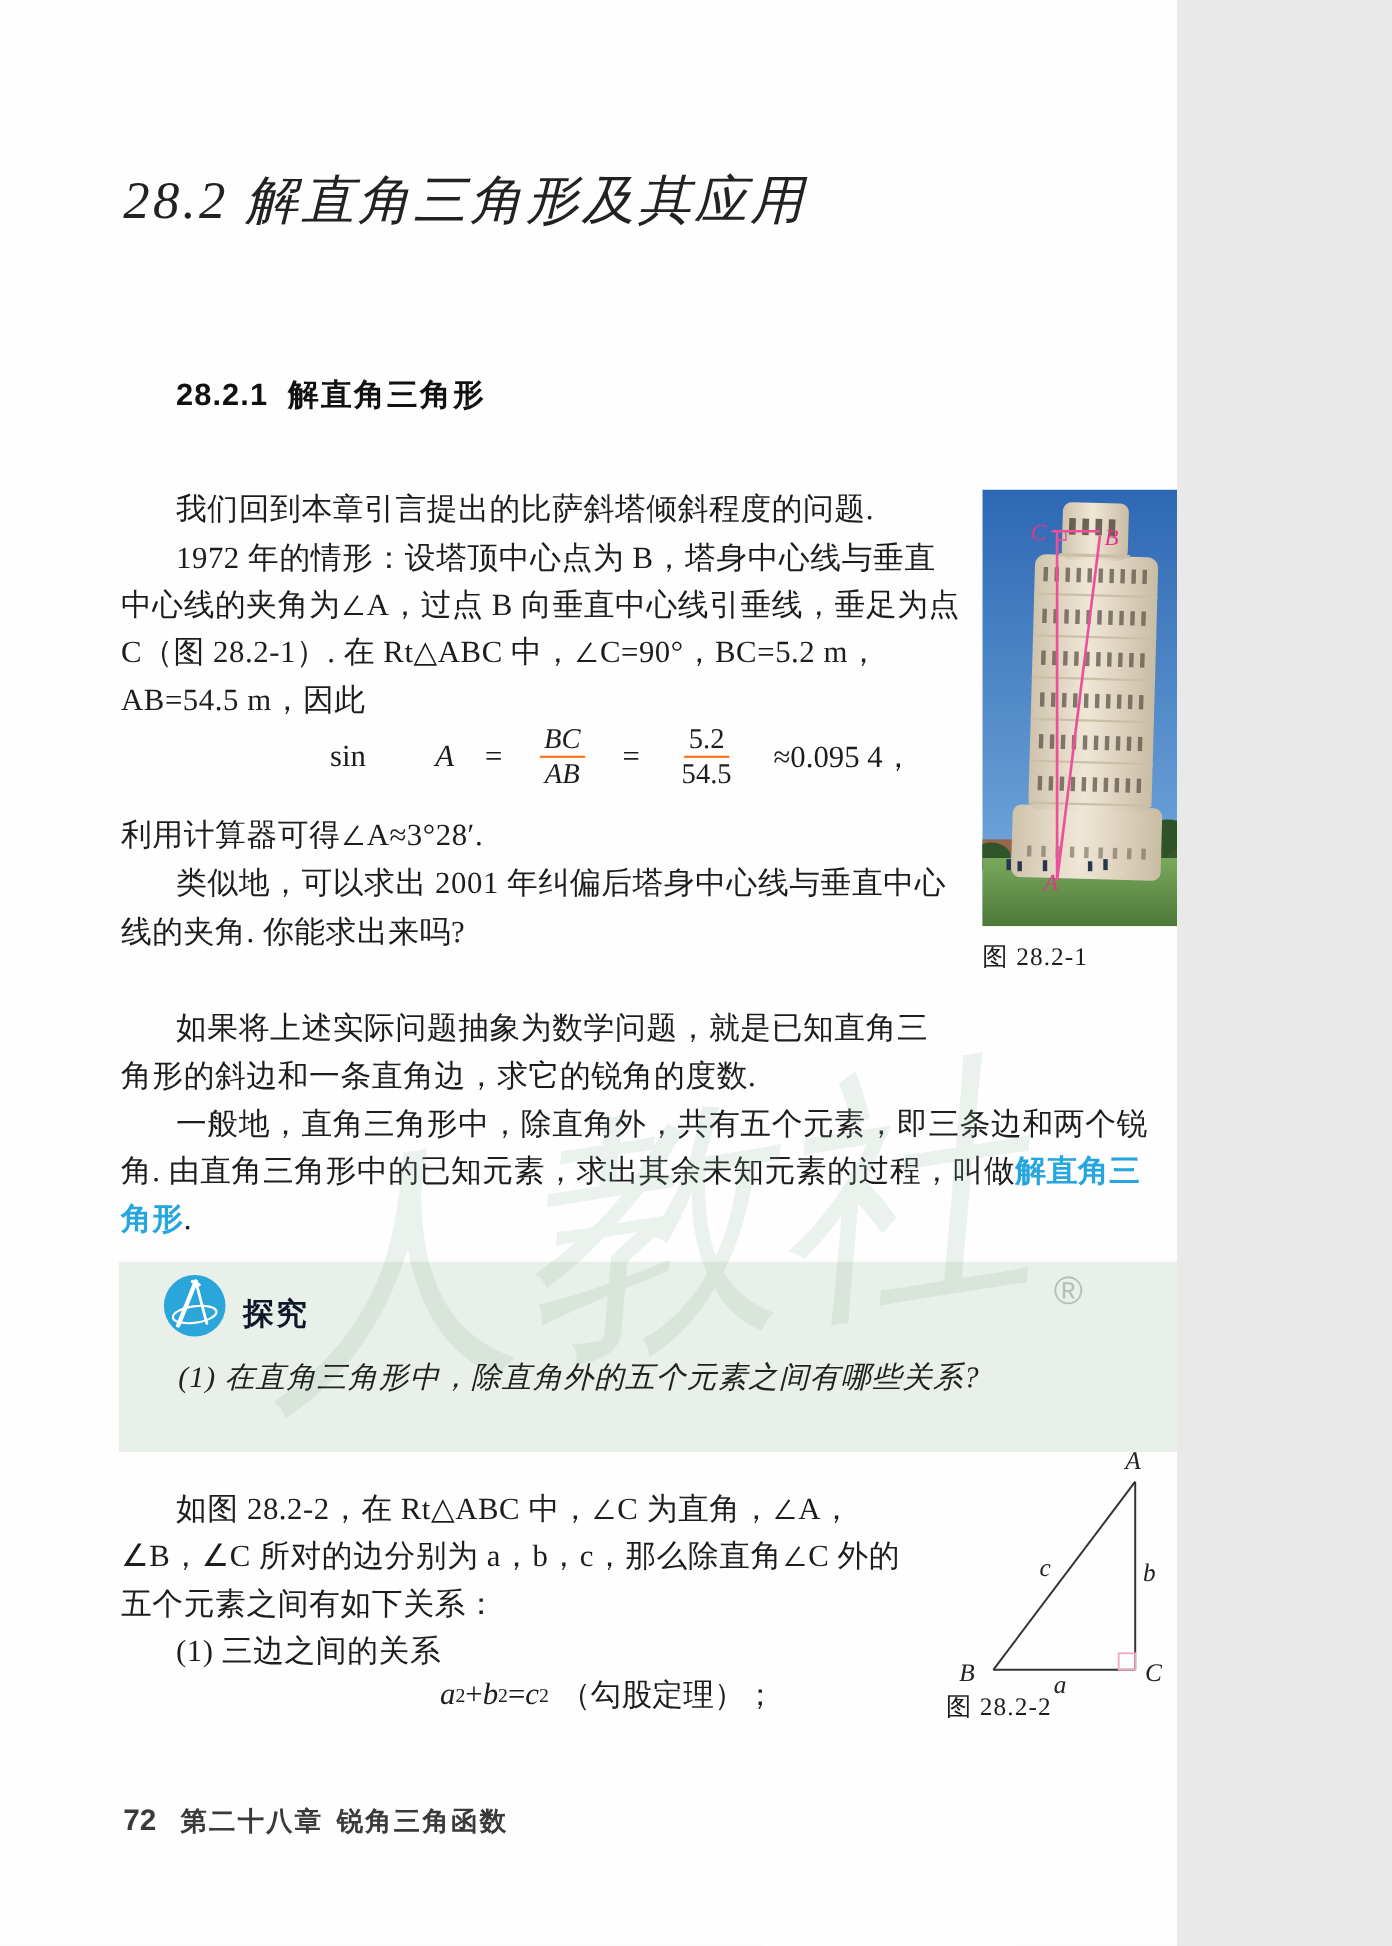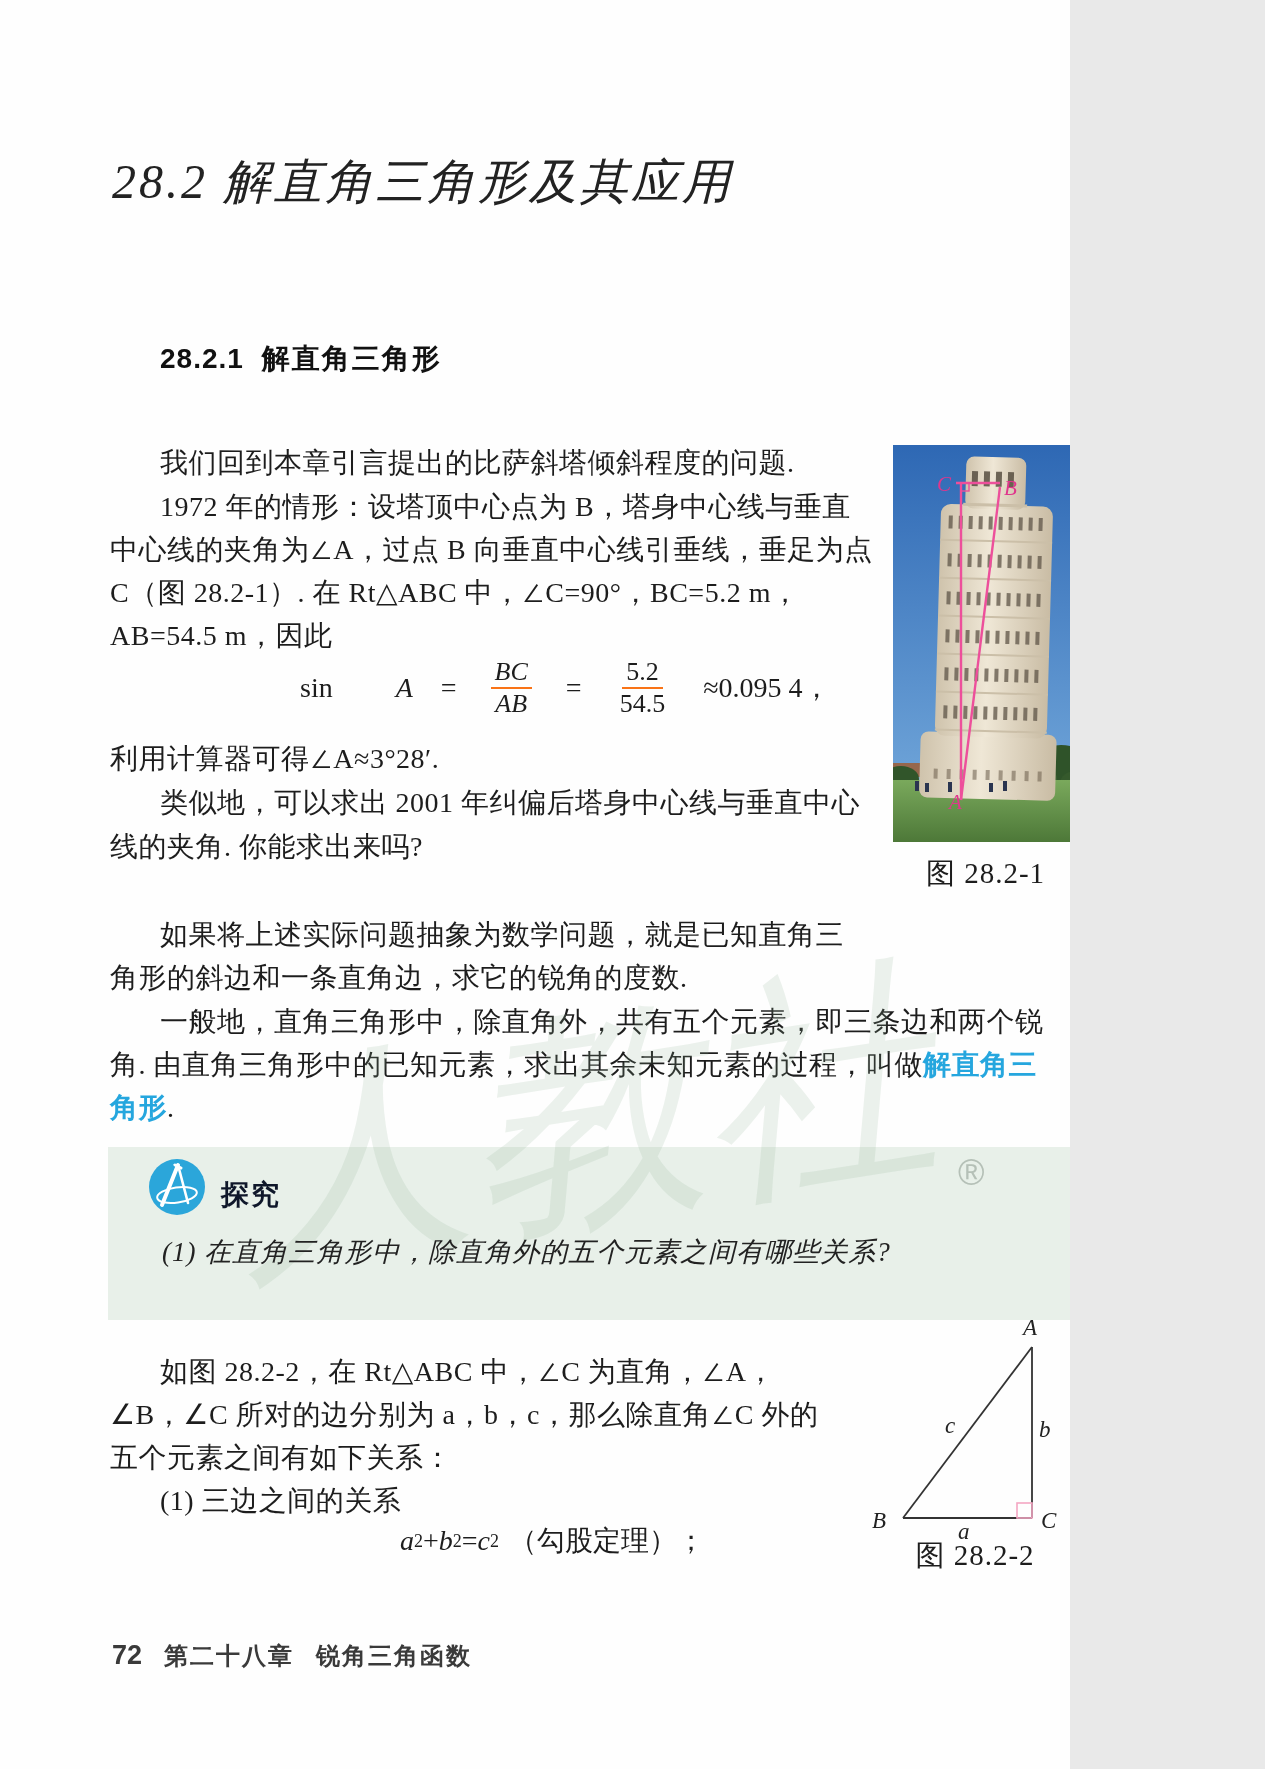--- a/index.html
+++ b/index.html
@@ -18,25 +18,25 @@
   .frac .top{border-bottom:2px solid #f97316;padding:0 4px;display:block;}
   .frac .bot{padding:0 4px;display:block;}
   .explore-box{position:absolute;left:108px;top:1147px;width:968px;height:173px;background:#e8f0e9;}
   .watermark{position:absolute;left:230px;top:1000px;width:760px;font-size:235px;line-height:1;
              color:rgba(140,180,148,.17);font-style:italic;transform:rotate(-9deg);
              white-space:nowrap;pointer-events:none;font-family:"Liberation Serif",serif;}
   .registered{position:absolute;left:958px;top:1152px;font-size:36px;color:#b5c0b7;font-family:"Liberation Sans",sans-serif;}
   .explore-head{position:absolute;left:221px;top:1176px;font-family:"Liberation Sans",sans-serif;
                 font-weight:bold;font-size:28px;color:#0f172a;letter-spacing:2px;}
   .question{position:absolute;font-size:27px;font-style:italic;letter-spacing:1px;color:#222;white-space:nowrap;}
-  .caption{position:absolute;font-size:29px;color:#1d1d1d;text-align:center;letter-spacing:1px;}
+  .caption{position:absolute;font-size:23px;color:#1d1d1d;text-align:left;letter-spacing:1px;}
   .footer{position:absolute;left:112px;top:1612px;display:flex;align-items:baseline;
           font-family:"Liberation Sans",sans-serif;color:#3a3a3a;}
   .footer .pg{font-size:27px;font-weight:bold;margin-right:22px;}
-  .footer .ch{font-size:24px;font-weight:bold;margin-right:22px;letter-spacing:2px;}
+  .footer .ch{font-size:24px;font-weight:bold;margin-right:12px;letter-spacing:2px;}
   .footer .ct{font-size:24px;font-weight:bold;letter-spacing:2px;margin-top:28px;}
   sup{font-size:18px;}
 </style>
 </head>
 <body>
 
 <div id="page">
 
   <div class="abs kai-title" style="left:112px;top:150px;">28.2 解直角三角形及其应用</div>
 

